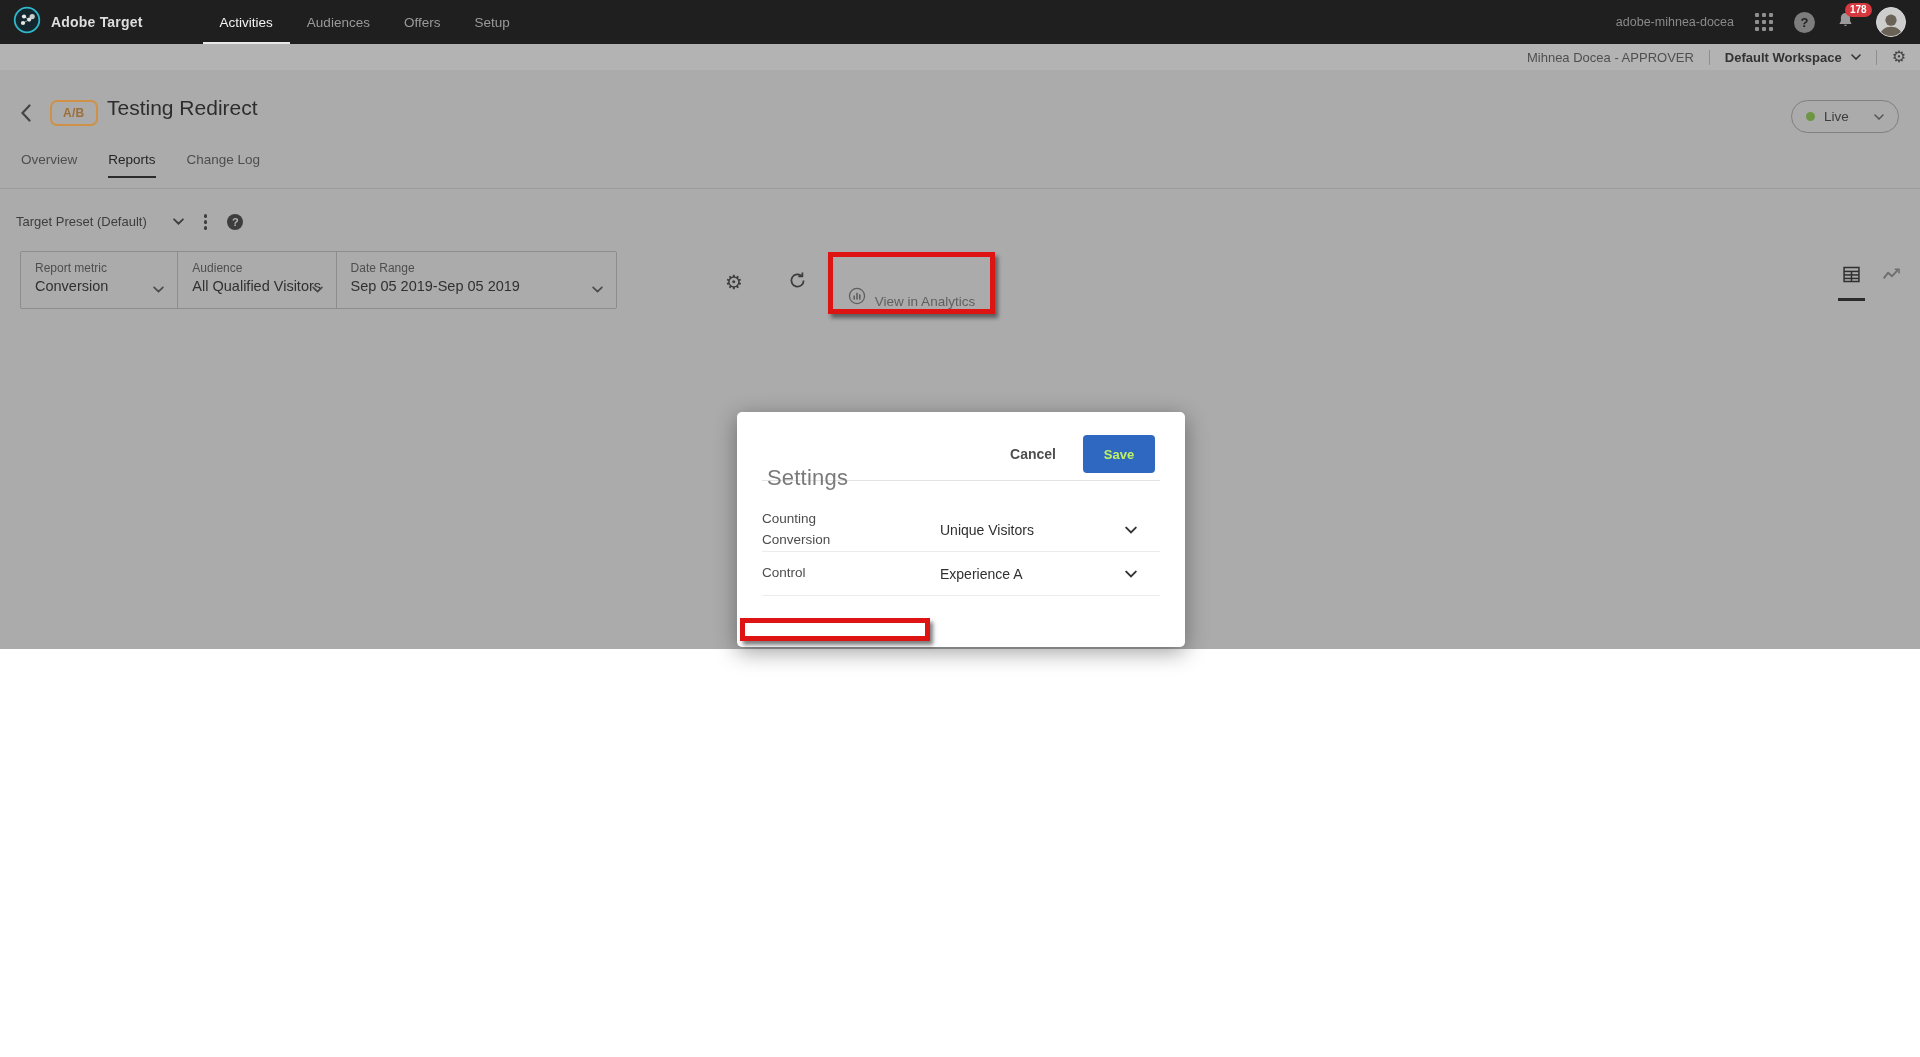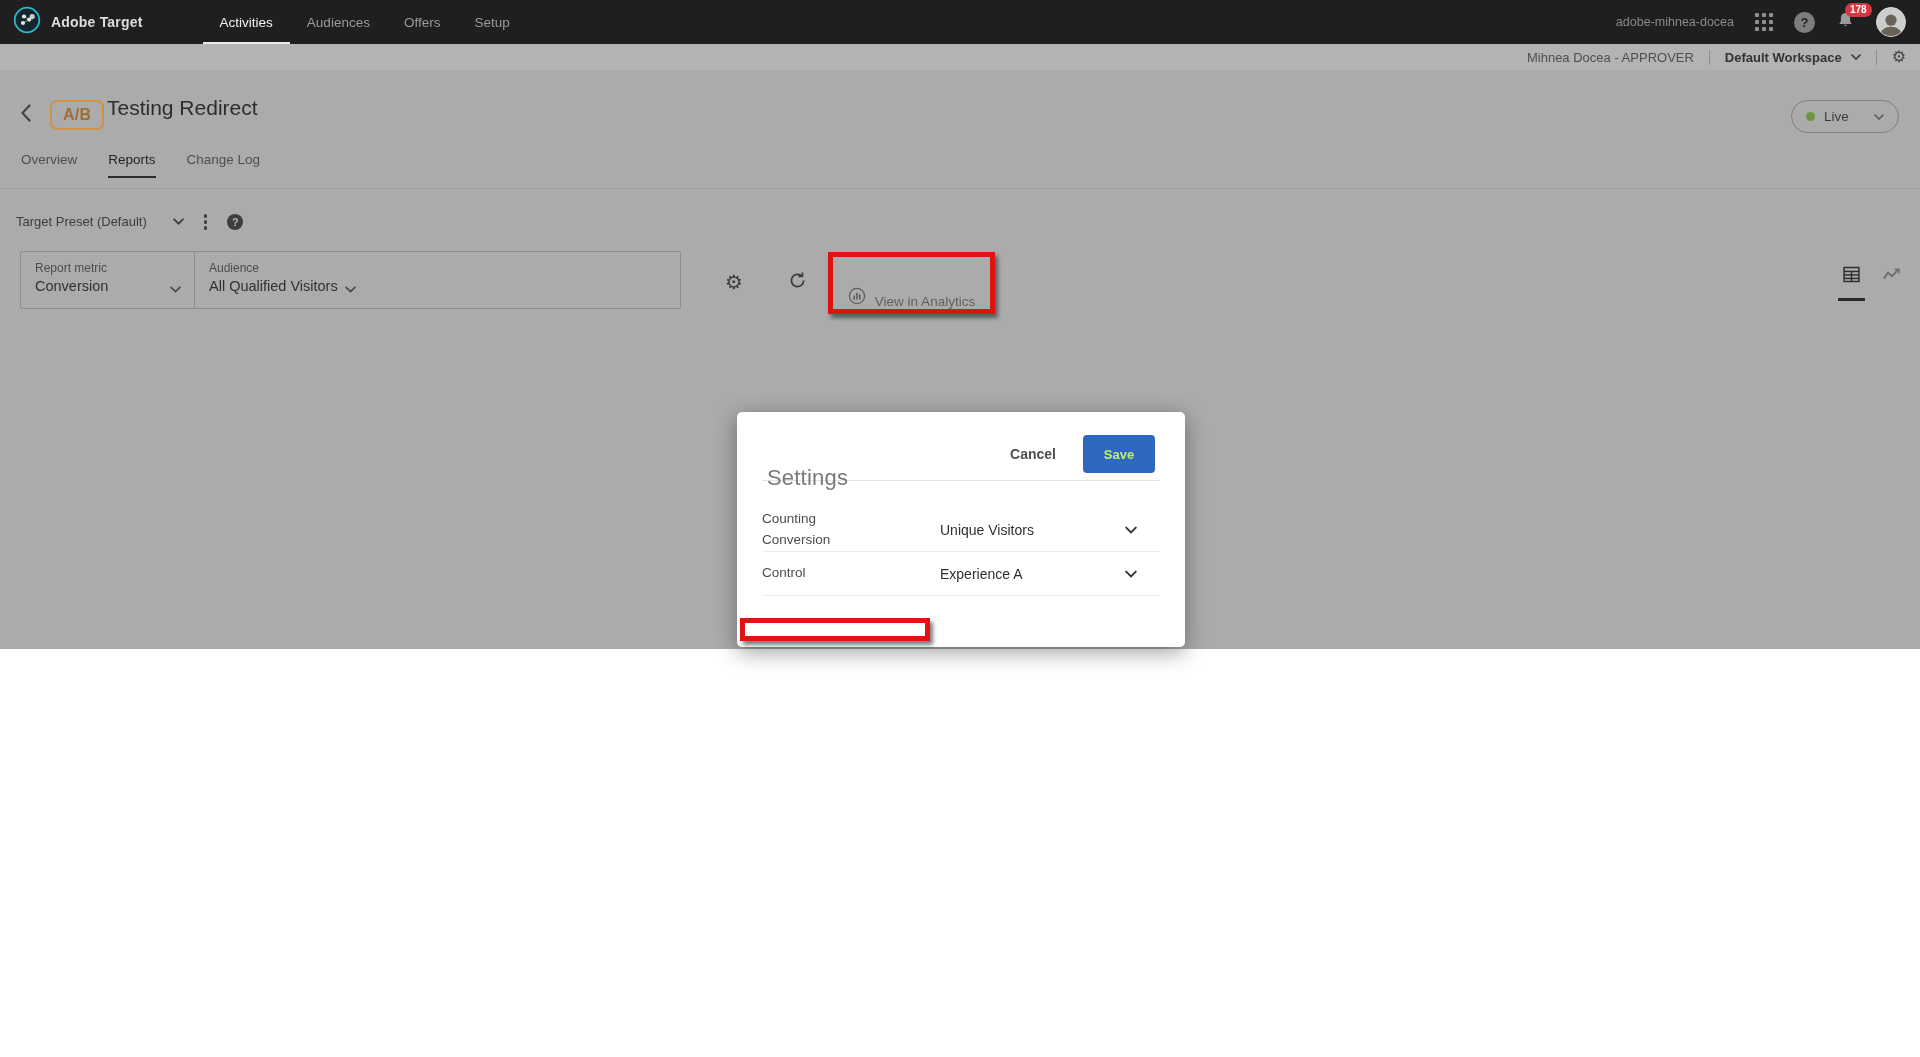--- a/index.html
+++ b/index.html
@@ -43,21 +43,21 @@
   .subbar{position:absolute;top:44px;left:0;width:1920px;height:26px;background:var(--subbar-bg);display:flex;align-items:center;justify-content:flex-end;gap:15px;padding-right:14px;z-index:3;}
   .subbar .role{font-size:13px;color:#4f4f4f;}
   .vdiv{width:1px;height:15px;background:#8f8f8f;}
   .ws-select{display:flex;align-items:center;gap:9px;cursor:pointer;}
   .ws-name{font-size:13px;font-weight:bold;color:#333;}
   .gear-glyph{font-size:16px;color:#454545;line-height:1;cursor:pointer;}
 
   
   .page-header{position:absolute;top:70px;left:0;width:1920px;height:60px;z-index:1;}
   .back-btn{position:absolute;left:20px;top:34px;cursor:pointer;}
-  .ab-badge{position:absolute;left:50px;top:30px;border:2px solid var(--badge-orange);color:#9c6f3a;border-radius:7px;padding:4px 11px;font-size:16px;font-weight:bold;letter-spacing:.3px;}
+  .ab-badge{position:absolute;left:50px;top:30px;border:2px solid var(--badge-orange);color:#9c6f3a;border-radius:7px;padding:4px 11px;font-size:12px;font-weight:bold;letter-spacing:.3px;}
   .page-title{position:absolute;left:107px;top:26px;font-size:21px;color:#2d2d2d;}
   .live-pill{position:absolute;right:21px;top:30px;width:108px;height:33px;border:1px solid #7f7f7f;border-radius:17px;display:flex;align-items:center;gap:9px;padding:0 14px;cursor:pointer;}
   .live-dot{width:9px;height:9px;border-radius:50%;background:var(--live-green);}
   .live-label{font-size:13.5px;color:#3c3c3c;}
   .live-pill .chev{margin-left:auto;color:#555;}
 
   
   .tabs{position:absolute;top:152px;left:21px;display:flex;gap:31px;z-index:1;}
   .tab{font-size:13.5px;color:#4e4e4e;padding-bottom:9px;position:relative;cursor:pointer;}
   .tab.active{color:#242424;}
@@ -66,21 +66,21 @@
 
   
   .preset-row{position:absolute;top:212px;left:16px;display:flex;align-items:center;gap:14px;z-index:1;}
   .preset-label{font-size:13px;color:#3d3d3d;}
   .preset-row .chev{color:#3d3d3d;margin-left:12px;}
   .kebab{display:flex;flex-direction:column;gap:2.5px;cursor:pointer;padding:2px 6px;}
   .kebab i{width:3.5px;height:3.5px;border-radius:50%;background:#3d3d3d;}
   .help-dark{width:16px;height:16px;border-radius:50%;background:#3d3d3d;color:#b5b5b5;font-size:11px;font-weight:bold;display:flex;align-items:center;justify-content:center;cursor:pointer;}
 
   
-  .toolbar{position:absolute;top:251px;left:20px;width:661px;height:58px;border:1px solid #8d8d8d;border-radius:2px;display:flex;z-index:1;}
+  .toolbar{position:absolute;top:251px;left:20px;width:597px;height:58px;border:1px solid #8d8d8d;border-radius:2px;display:flex;z-index:1;}
   .tb-cell{position:relative;padding:9px 14px;cursor:pointer;}
   .tb-cell + .tb-cell{border-left:1px solid #8d8d8d;}
   .tb-cell.c0{width:173px;}
   .tb-cell.c1{width:175px;}
   .tb-cell.c2{width:313px;}
   .tb-label{font-size:12px;color:#4e4e4e;margin-bottom:3px;}
   .tb-value{font-size:14.5px;color:#303030;}
   .tb-cell .chev{position:absolute;right:13px;bottom:15px;color:#4a4a4a;}
   .tool-icon{position:absolute;top:270px;color:#3c3c3c;cursor:pointer;z-index:1;}
   .tool-icon.gear{left:725px;font-size:20px;}
@@ -223,20 +223,27 @@
   <div class="tb-cell c0">
     <div class="tb-label">Report metric</div>
     <div class="tb-value">Conversion</div>
     <svg class="chev" viewBox="0 0 10 6" width="11" height="7">
         <path d="M1 1l4 4 4-4" fill="none" stroke="#4a4a4a" stroke-width="1.5" stroke-linecap="round"></path>
       </svg>
   </div>
   <div class="tb-cell c1">
     <div class="tb-label">Audience</div>
     <div class="tb-value">All Qualified Visitors</div>
+    <svg class="chev" viewBox="0 0 10 6" width="11" height="7">
+        <path d="M1 1l4 4 4-4" fill="none" stroke="#4a4a4a" stroke-width="1.5" stroke-linecap="round"></path>
+      </svg>
+  </div>
+  <div class="tb-cell c2">
+    <div class="tb-label">Date Range</div>
+    <div class="tb-value">Sep 05 2019-Sep 05 2019</div>
     <svg class="chev" viewBox="0 0 10 6" width="11" height="7">
         <path d="M1 1l4 4 4-4" fill="none" stroke="#4a4a4a" stroke-width="1.5" stroke-linecap="round"></path>
       </svg>
   </div>
 </div>
 
 <span class="tool-icon gear">⚙</span>
 <span class="tool-icon refresh">
   <svg viewBox="0 0 24 24" width="21" height="21" fill="none" stroke="#3c3c3c" stroke-width="2">
     <path d="M19 12a7 7 0 1 1-2.05-4.95"></path>

